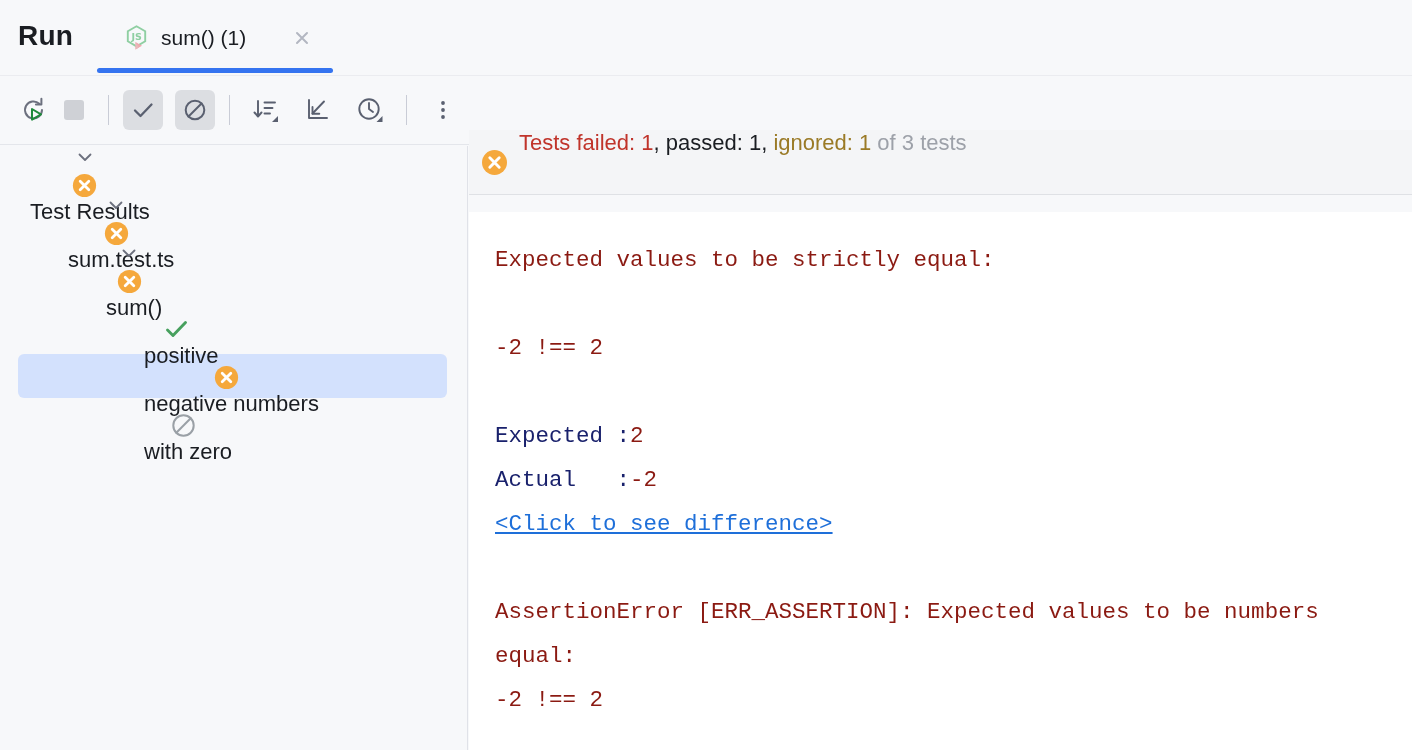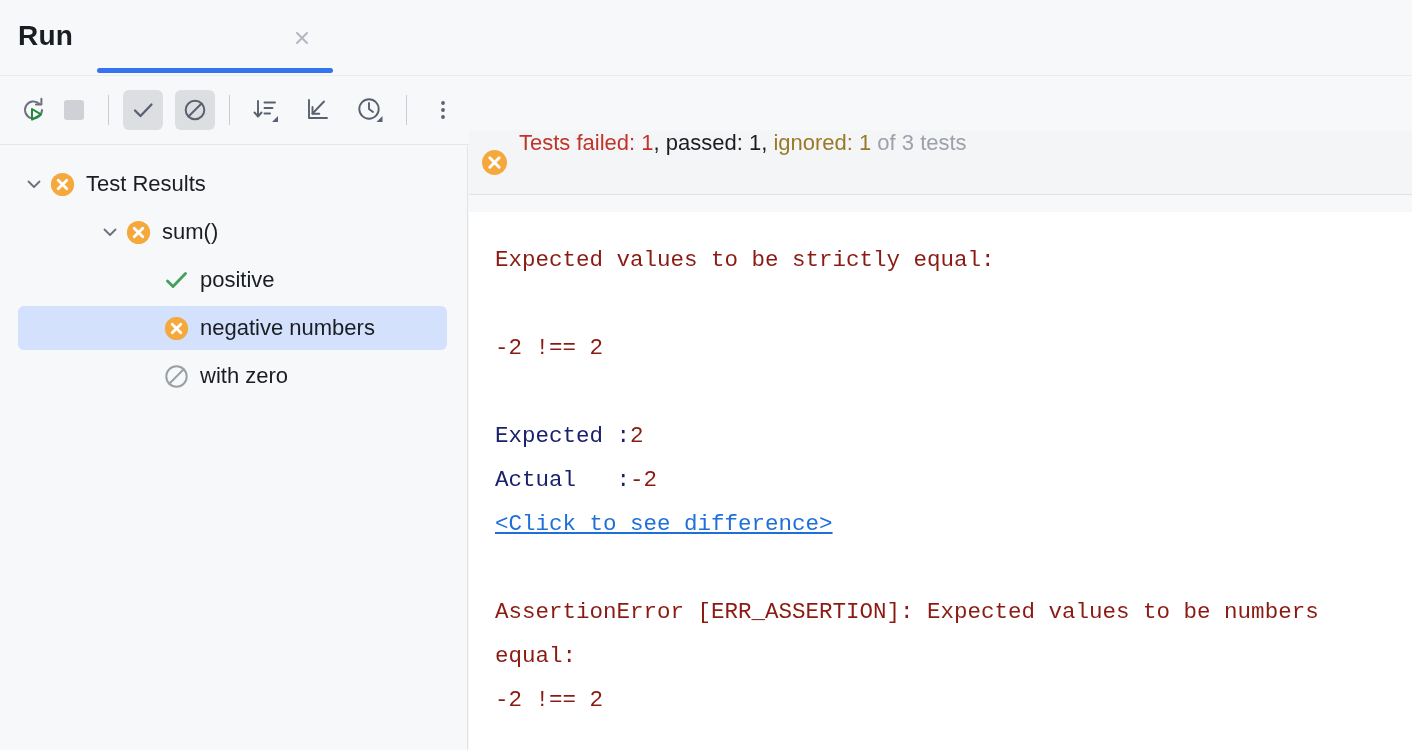--- a/index.html
+++ b/index.html
@@ -65,21 +65,21 @@
   }
   .tree { padding-top: 14px; }
   .node {
     position: relative; height: 48px; display: flex; align-items: center;
     white-space: nowrap;
   }
   .node .hl {
     position: absolute; left: 18px; right: 20px; top: 2px; bottom: 2px;
     background: #D3E1FD; border-radius: 6px;
   }
-  .node-inner { position: relative; display: flex; align-items: center; z-index: 1; }
+  .node-inner { position: relative; display: flex; align-items: center; z-index: 1; flex-direction: column; }
   .chev { width: 28px; height: 28px; flex: 0 0 auto; display:flex; align-items:center; justify-content:center; }
   .st-icon { width: 28px; height: 28px; flex: 0 0 auto; display:flex; align-items:center; justify-content:center; }
   .node-label { font-size: 22px; color: #1A1D22; margin-left: 10px; }
 
   
   .status {
     position: absolute; left: 469px; top: 130px; width: 943px; height: 65px;
     background: #F4F5F7;
     border-bottom: 1px solid #DFE1E5;
     display: flex; padding-left: 11px;
@@ -108,20 +108,31 @@
   .c-wrap { color: #8B1A12; width: 884px; }
 </style>
 </head>
 <body>
 
 <div class="app">
 
   <div class="tabbar">
     <div class="run-label">Run</div>
 
+    <div class="tab">
+      <span class="tab-icon">
+        <svg width="30" height="30" viewBox="0 0 30 30">
+          <path d="M14.5 3.3 L23.2 8.3 L23.2 18.3 L14.5 23.3 L5.8 18.3 L5.8 8.3 Z" fill="none" stroke="#8FCFA2" stroke-width="1.9"></path>
+          <text x="14.6" y="16.5" font-family="DejaVu Sans, sans-serif" font-size="9.5" font-weight="bold" fill="#8FCFA2" text-anchor="middle">JS</text>
+          <path d="M13.5 19 L13.5 26.5 L20 22.8 Z" fill="#F0A8AE"></path>
+          <path d="M13.5 19 L13.5 26.5 L17 24.6 Z" fill="#E8B9BC"></path>
+        </svg>
+      </span>
+      <span class="tab-title">sum() (1)</span>
+    </div>
 
     <div class="tab-close">
       <svg width="20" height="20" viewBox="0 0 20 20">
         <path d="M5 5 L15 15 M15 5 L5 15" stroke="#B3B7C1" stroke-width="2" stroke-linecap="round"></path>
       </svg>
     </div>
 
     <div class="tab-underline"></div>
   </div>
 
@@ -215,20 +226,36 @@
                 <path d="M5.5 8.5 L11 14 L16.5 8.5" fill="none" stroke="#6C707E" stroke-width="1.8" stroke-linecap="round" stroke-linejoin="round"></path>
               </svg>
             </span>
             <span class="st-icon">
               <svg width="27" height="27" viewBox="0 0 27 27">
                 <circle cx="13.5" cy="13.5" r="11.6" fill="#F5A83C"></circle>
                 <path d="M9.2 9.2 L17.8 17.8 M17.8 9.2 L9.2 17.8" stroke="#ffffff" stroke-width="2.8" stroke-linecap="round"></path>
               </svg>
             </span>
             <span class="node-label">Test Results</span>
+          </div>
+        </div>
+        <div class="node">
+          <div class="node-inner" style="margin-left:58px">
+            <span class="chev">
+              <svg width="22" height="22" viewBox="0 0 22 22">
+                <path d="M5.5 8.5 L11 14 L16.5 8.5" fill="none" stroke="#6C707E" stroke-width="1.8" stroke-linecap="round" stroke-linejoin="round"></path>
+              </svg>
+            </span>
+            <span class="st-icon">
+              <svg width="27" height="27" viewBox="0 0 27 27">
+                <circle cx="13.5" cy="13.5" r="11.6" fill="#F5A83C"></circle>
+                <path d="M9.2 9.2 L17.8 17.8 M17.8 9.2 L9.2 17.8" stroke="#ffffff" stroke-width="2.8" stroke-linecap="round"></path>
+              </svg>
+            </span>
+            <span class="node-label">sum.test.ts</span>
           </div>
         </div>
         <div class="node">
           <div class="node-inner" style="margin-left:96px">
             <span class="chev">
               <svg width="22" height="22" viewBox="0 0 22 22">
                 <path d="M5.5 8.5 L11 14 L16.5 8.5" fill="none" stroke="#6C707E" stroke-width="1.8" stroke-linecap="round" stroke-linejoin="round"></path>
               </svg>
             </span>
             <span class="st-icon">

